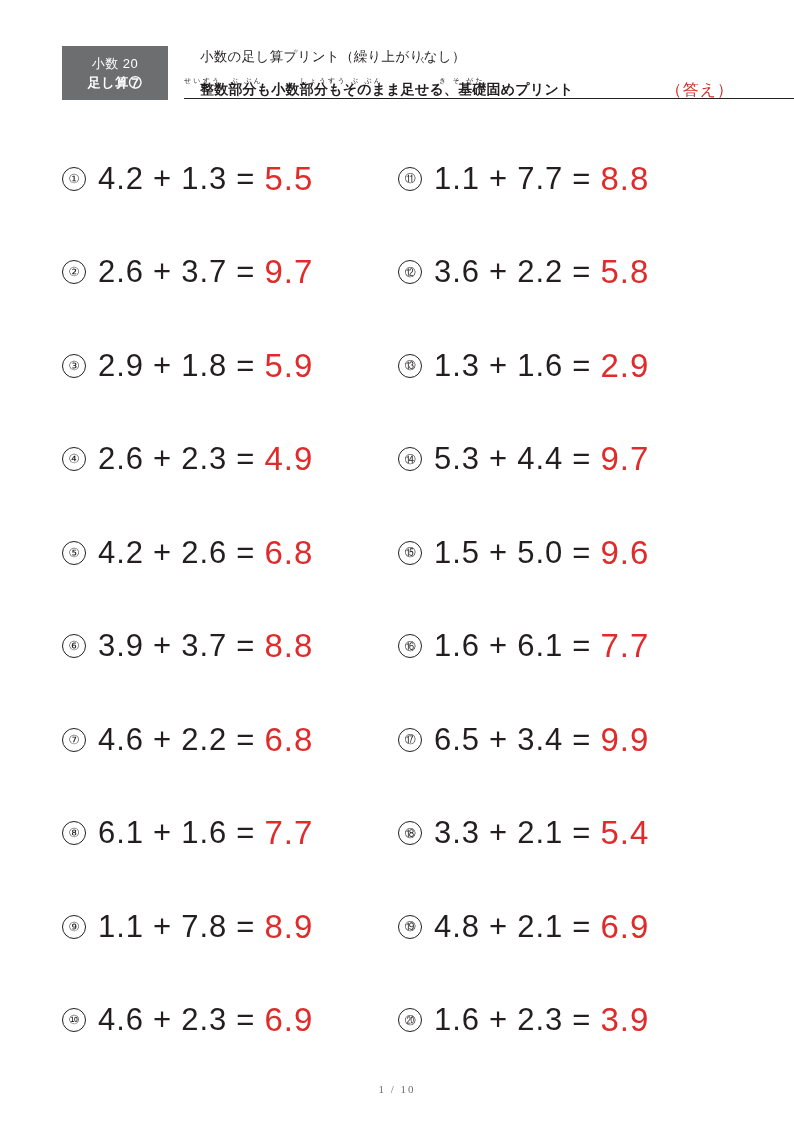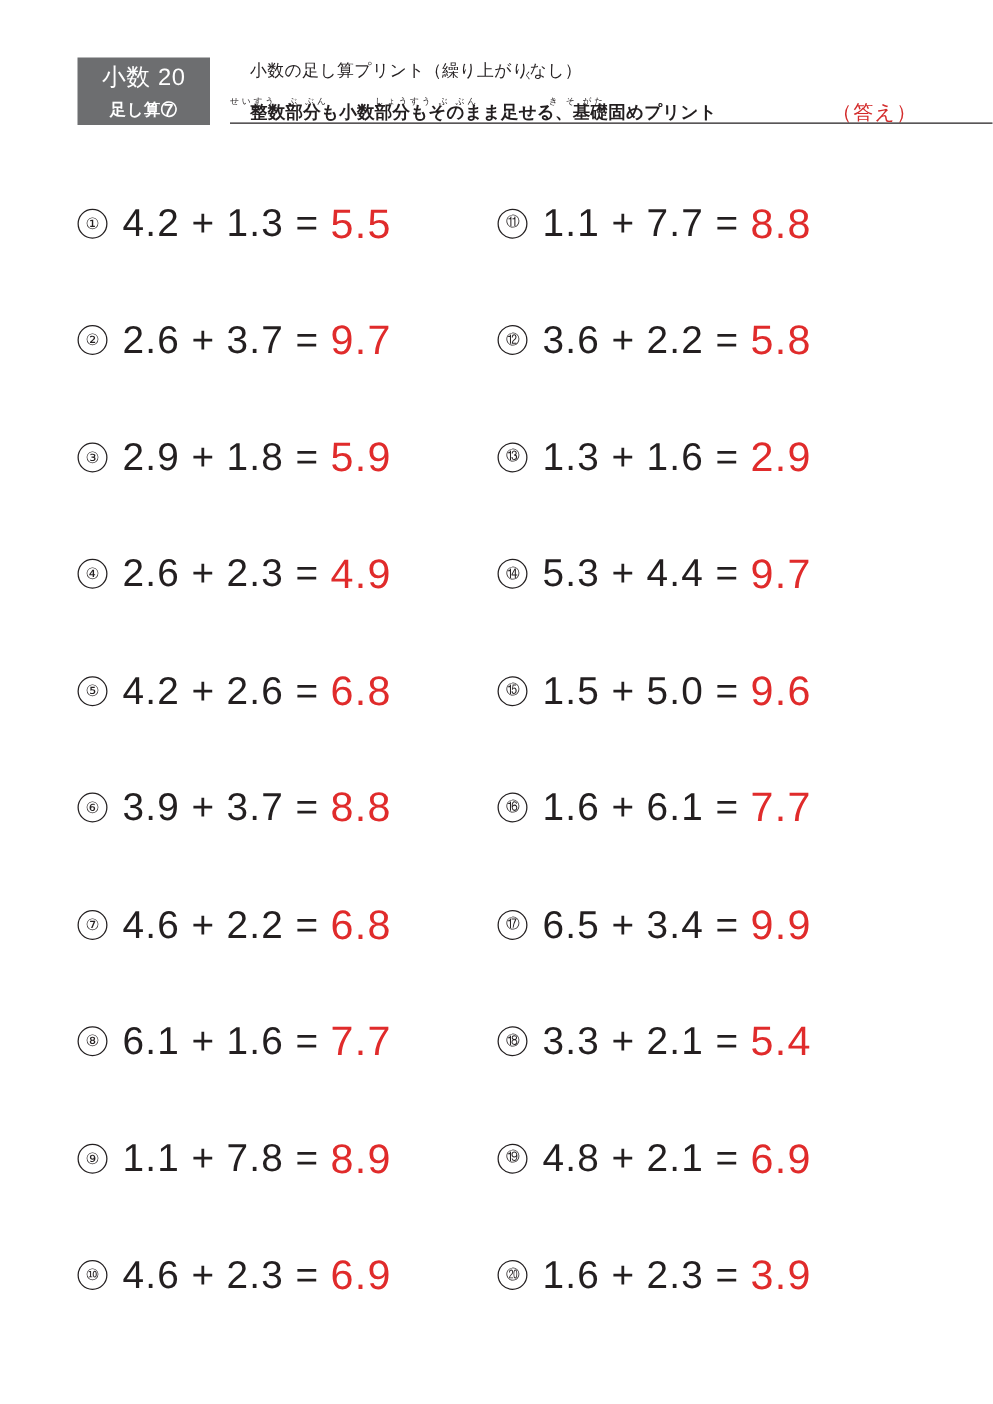--- a/index.html
+++ b/index.html
@@ -40,21 +40,21 @@
     height: 54px;
     background: #6d6e70;
     color: #ffffff;
     display: flex;
     flex-direction: column;
     align-items: center;
     justify-content: center;
     line-height: 1.5;
   }
   .header-badge .badge-line1 {
-    font-size: 19px;
+    font-size: 13px;
     letter-spacing: 0.5px;
   }
   .header-badge .badge-line2 {
     font-size: 13px;
     letter-spacing: 0.5px;
     font-weight: bold;
   }
   .header-texts {
     position: absolute;
     left: 138px;
@@ -389,14 +389,17 @@
         <span class="prob-num two-digit">⑳</span>
         <span class="expr">1.6</span>
         <span class="expr op">+</span>
         <span class="expr">2.3</span>
         <span class="expr eq">=</span>
         <span class="answer">3.9</span>
       </div>
     </div>
   </div>
 
+  <div class="footer">
+    <span>1 / 10</span>
+  </div>
 
 </div>
 
 </body></html>

